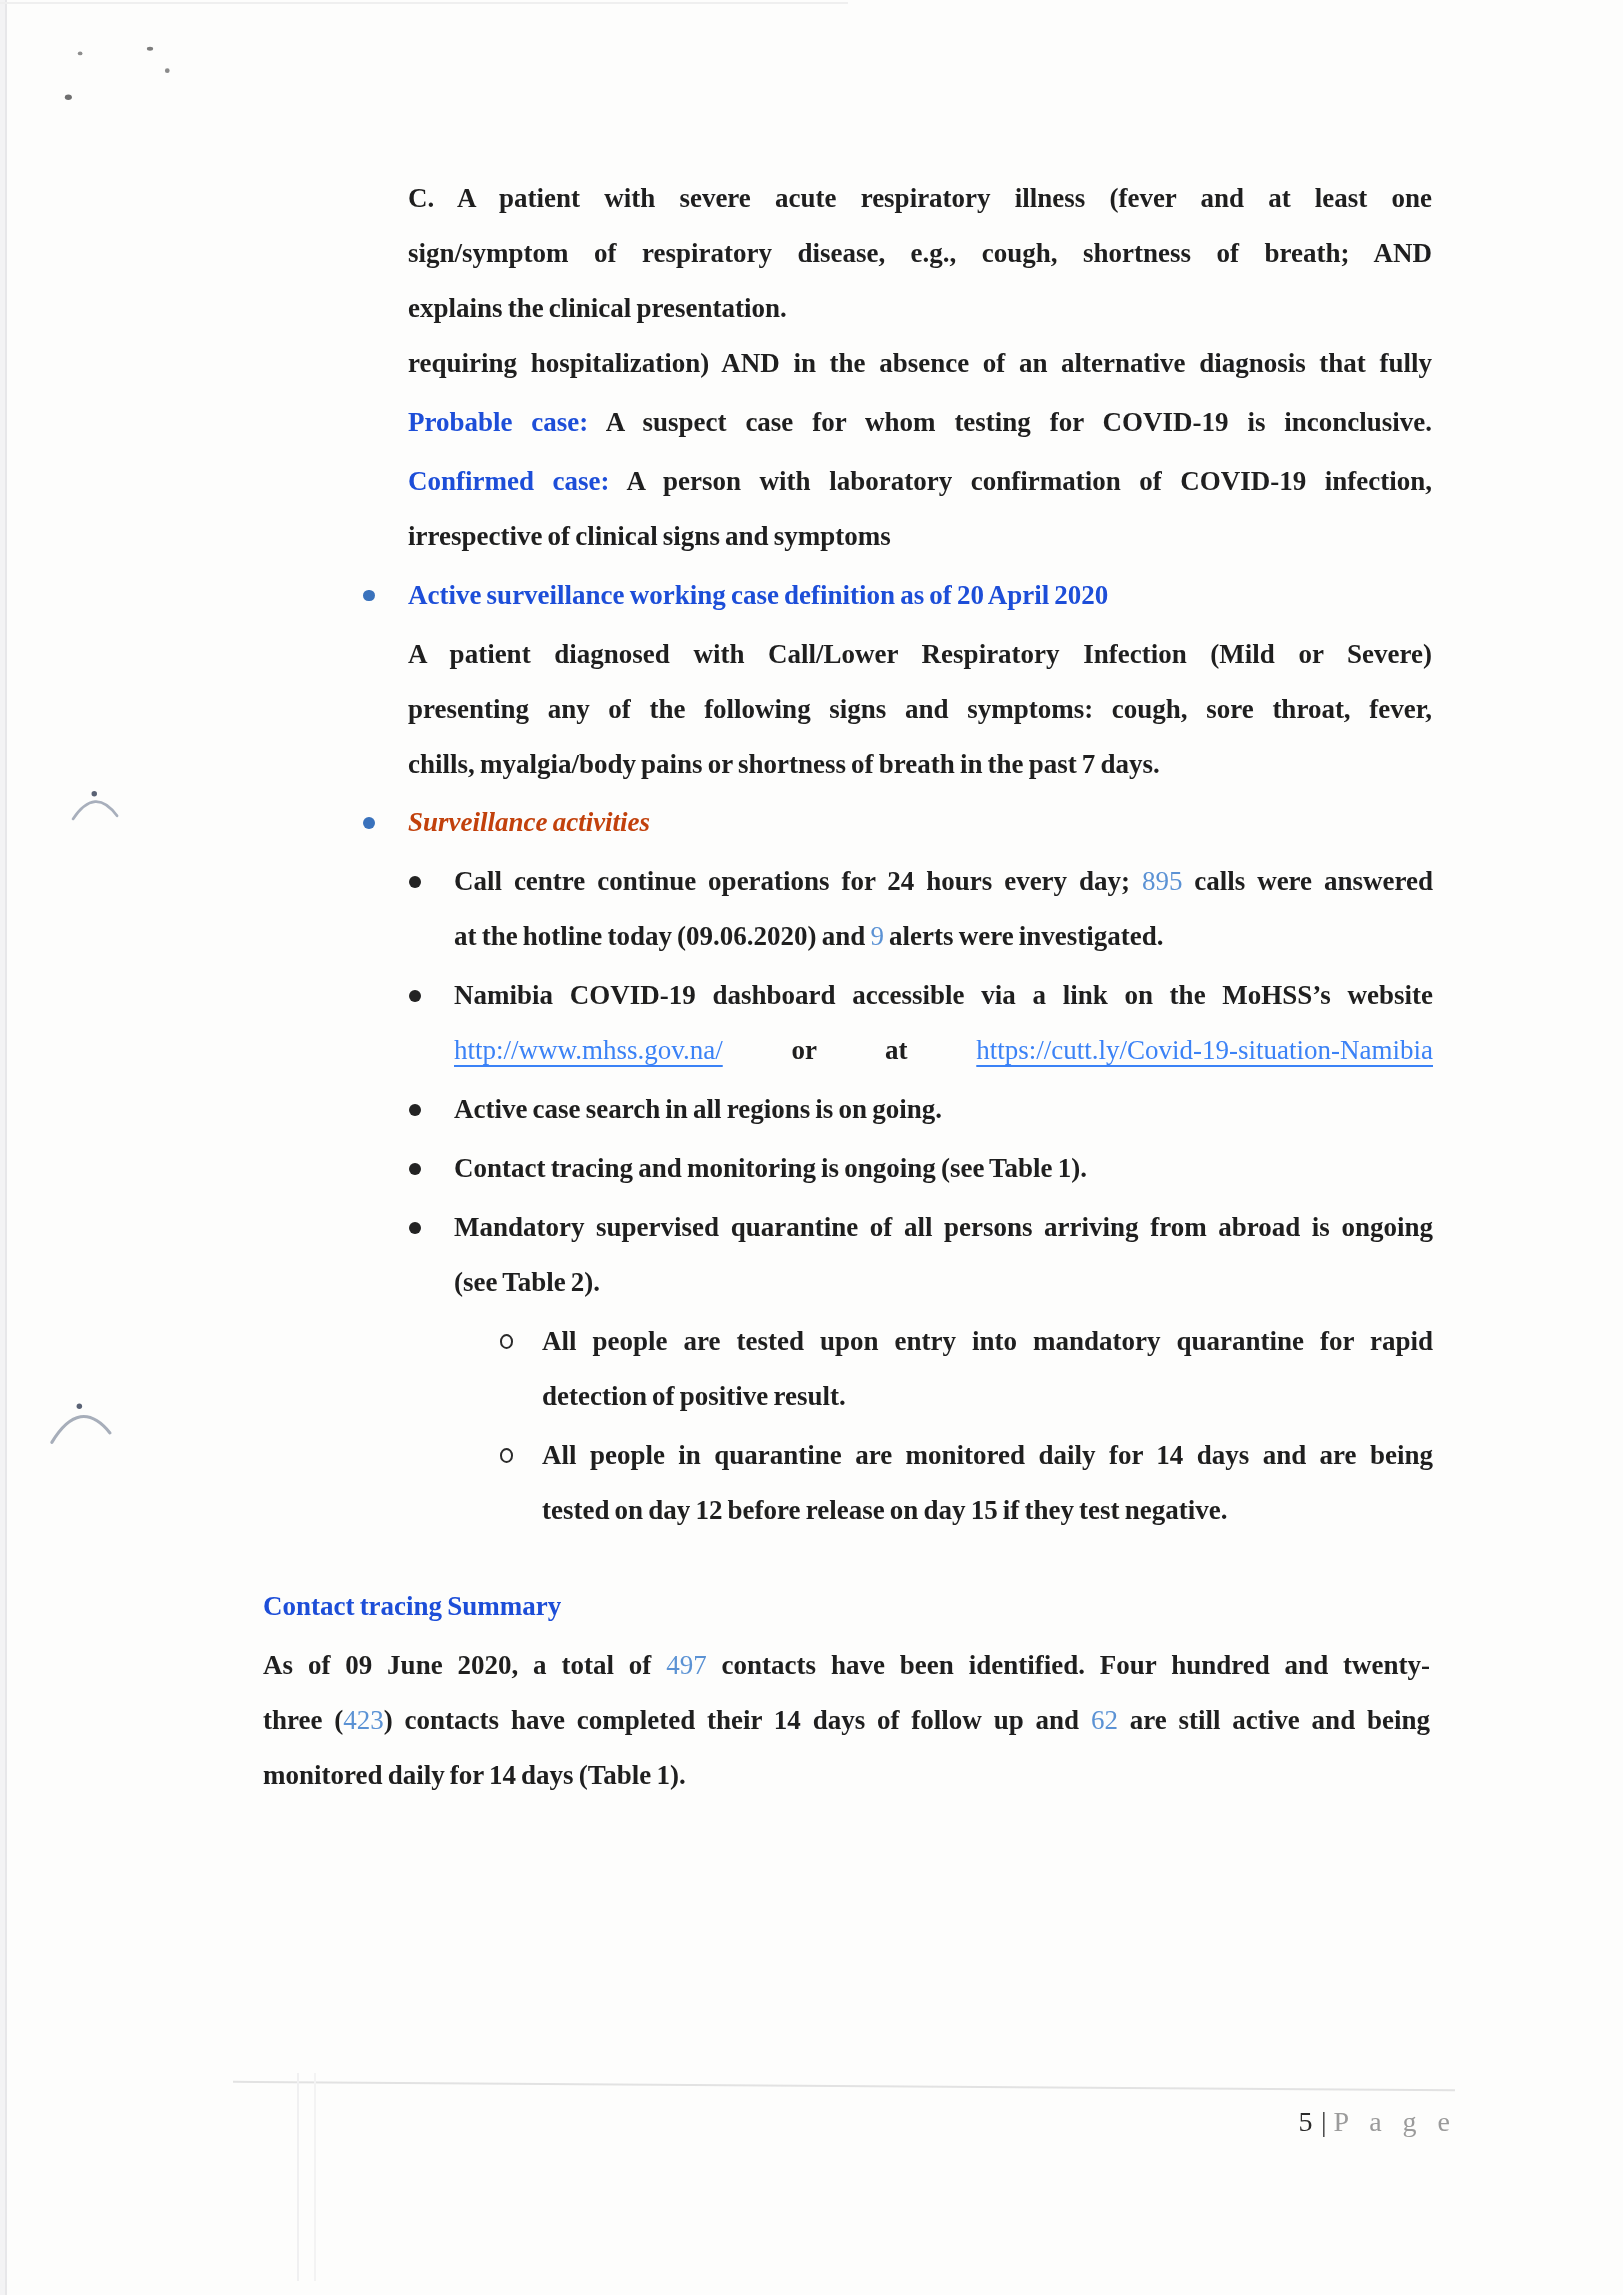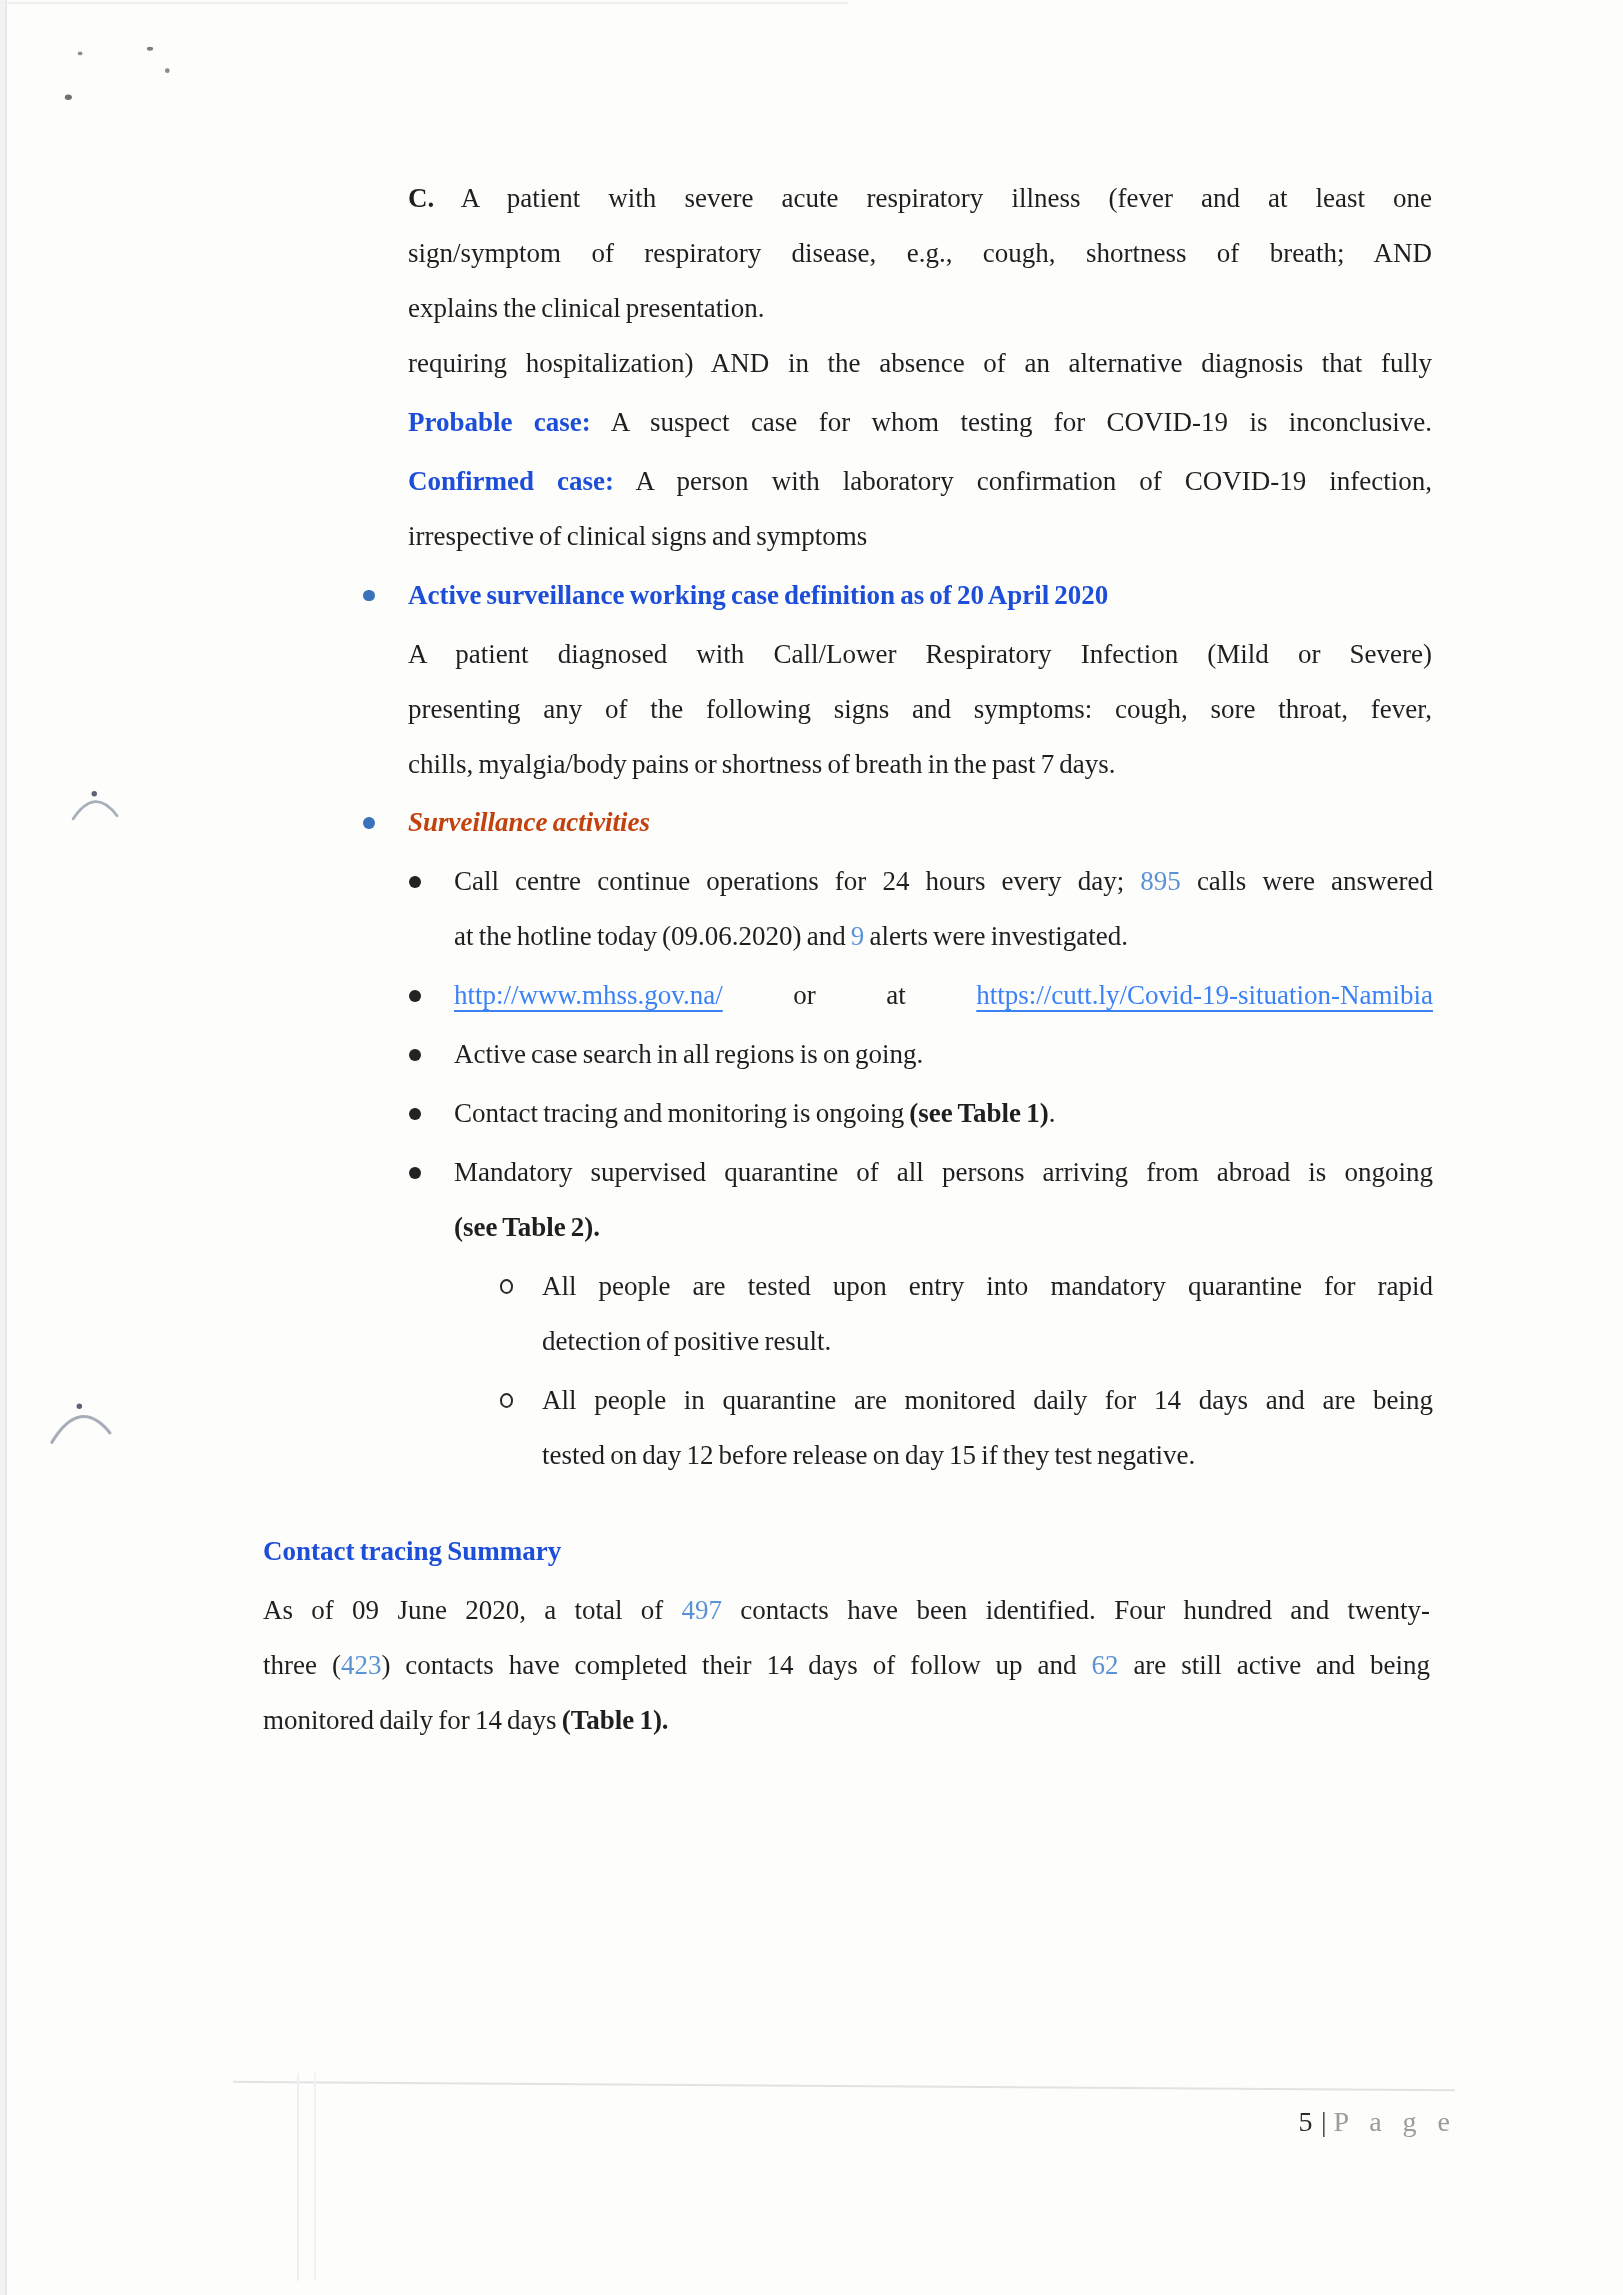--- a/index.html
+++ b/index.html
@@ -14,21 +14,21 @@
   .j{text-align:justify;text-align-last:justify;}
   .plain,.b1{margin-left:408px;width:1024px;}
   .b2{margin-left:454px;width:979px;}
   .b3{margin-left:542px;width:891px;}
   .h2,.summary{margin-left:263px;width:1167px;}
   .h2{margin-top:41px;}
   .b1::before,.b2::before{content:"";position:absolute;width:11.8px;height:11.8px;border-radius:50%;left:-45px;top:22px;}
   .b1::before{background:#3a72bc;}
   .b2::before{background:#232323;}
   .b3::before{content:"";position:absolute;width:9.4px;height:11px;border-radius:50%;border:2.4px solid #2b2b2b;background:transparent;left:-42px;top:20.4px;}
-  .rt{font-weight:normal;}
+  .rt{font-weight:bold;}
   .rb{font-weight:bold;}
   .rhb{font-weight:bold;color:#1d4ed8;}
   .rhbi{font-weight:bold;font-style:italic;color:#c2410c;}
   .rn{color:#5b92d4;}
   .rl{color:#3b82f6;text-decoration:underline;text-decoration-thickness:1.6px;text-underline-offset:5.5px;}
   .footer{
     position:absolute;top:2106px;right:166px;
     font-family:Liberation Serif, serif;font-size:28px;color:#2b2b2b;
   }
   .footer .sep{margin:0 7px 0 8.6px;color:#3a3a3a;font-weight:400;}
@@ -94,20 +94,21 @@
         <div class="line"><span class="rt">chills, myalgia/body pains or shortness of breath in the past 7 days.</span></div>
       </div>
       <div class="blk b1">
         <div class="line"><span class="rhbi">Surveillance activities</span></div>
       </div>
       <div class="blk b2">
         <div class="line j"><span class="rt">Call centre continue operations for 24 hours every day; </span><span class="rn">895</span><span class="rt"> calls were answered</span></div>
         <div class="line"><span class="rt">at the hotline today (09.06.2020) and </span><span class="rn">9</span><span class="rt"> alerts were investigated.</span></div>
       </div>
       <div class="blk b2">
+        <div class="line j"><span class="rt">Namibia COVID-19 dashboard accessible via a link on the MoHSS’s website</span></div>
         <div class="line j"><span class="rl">http://www.mhss.gov.na/</span><span class="rt"> or at </span><span class="rl">https://cutt.ly/Covid-19-situation-Namibia</span></div>
       </div>
       <div class="blk b2">
         <div class="line"><span class="rt">Active case search in all regions is on going.</span></div>
       </div>
       <div class="blk b2">
         <div class="line"><span class="rt">Contact tracing and monitoring is ongoing </span><span class="rb">(see Table 1)</span><span class="rt">.</span></div>
       </div>
       <div class="blk b2">
         <div class="line j"><span class="rt">Mandatory supervised quarantine of all persons arriving from abroad is ongoing</span></div>

